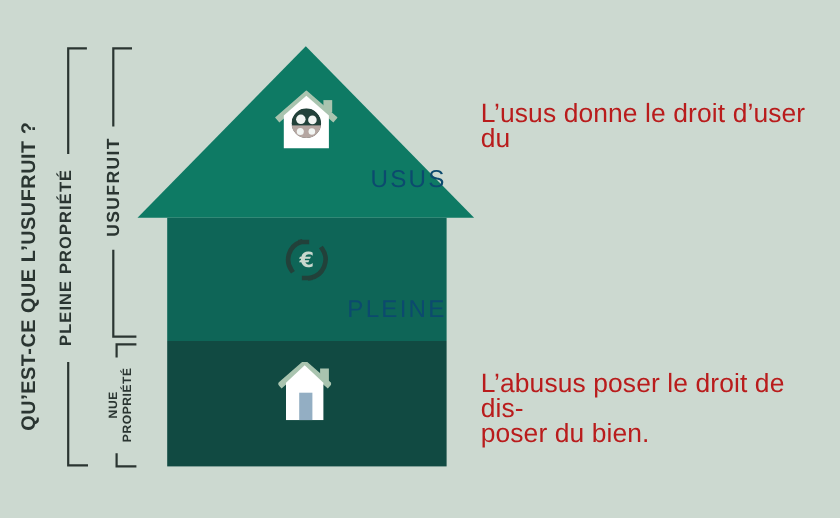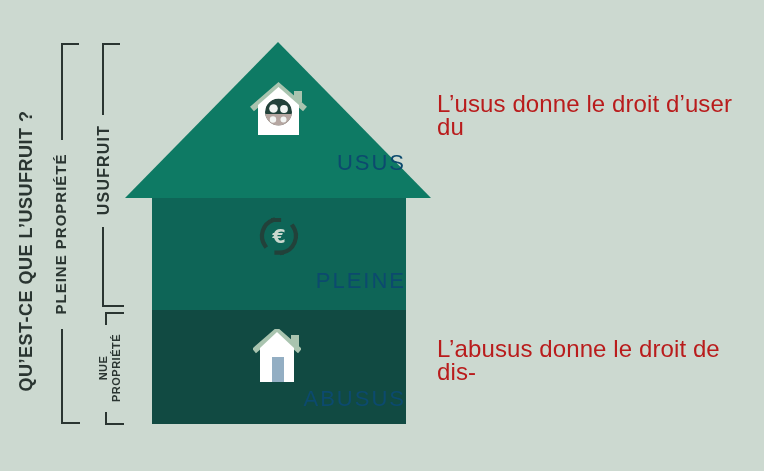--- a/index.html
+++ b/index.html
@@ -91,24 +91,24 @@
     <text x="22" y="28.5" text-anchor="middle" font-size="19" font-weight="bold" fill="#c9d8ce" font-family="DejaVu Sans, Liberation Sans, sans-serif">€</text>
   </svg>
   <div class="sec-label lbl-fructus">PLEINE</div>
 
   <svg class="icon icon-house" viewBox="0 0 48 53">
     <polyline points="1,22 24,2 47,22" fill="none" stroke="#a9c4af" stroke-width="6"></polyline>
     <rect x="38" y="6" width="8" height="12" fill="#a9c4af"></rect>
     <polygon points="7,19 24,3 41,19 41,53 7,53" fill="#ffffff"></polygon>
     <rect x="19" y="28" width="12" height="25" fill="#93aec3"></rect>
   </svg>
-  <div class="sec-label lbl-abusus">ABUSUS</div>
 
   <div class="desc d1">
     <span>L’usus donne le droit d’user du</span>
   </div>
   <div class="desc d2">
   </div>
   <div class="desc d3">
-    <span>L’abusus donne le droit de dis-</span>
+    <span>L’abusus poser le droit de dis-</span>
+    <span>poser du bien.</span>
   </div>
 
 </div>
 
 </body></html>

